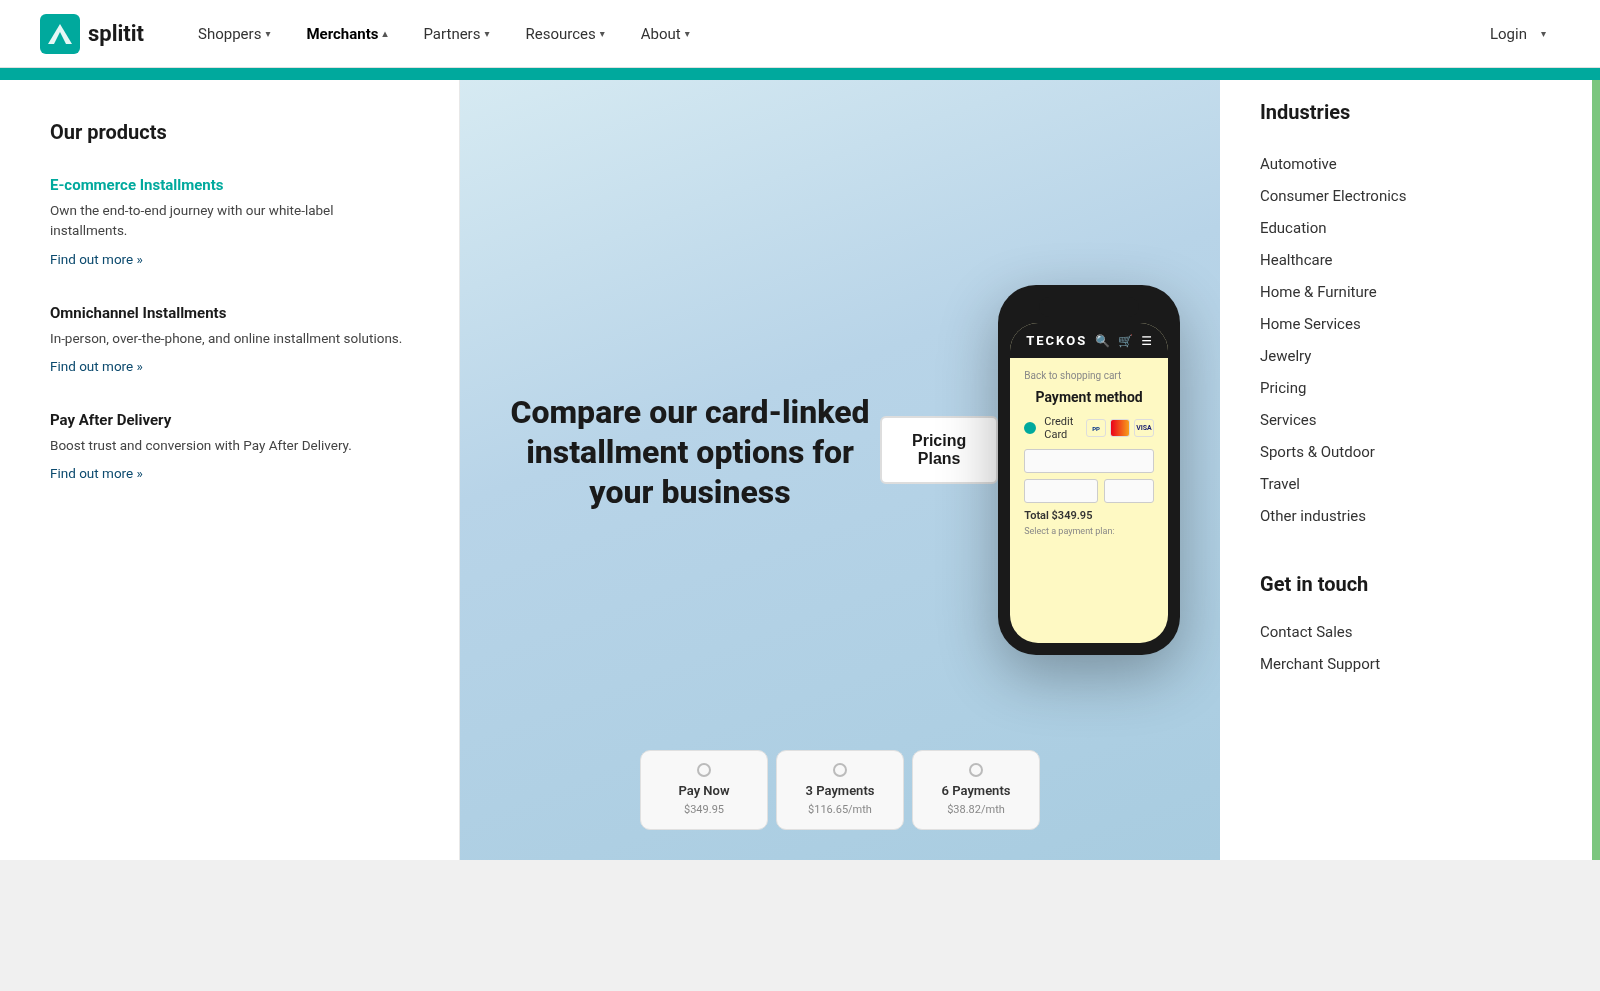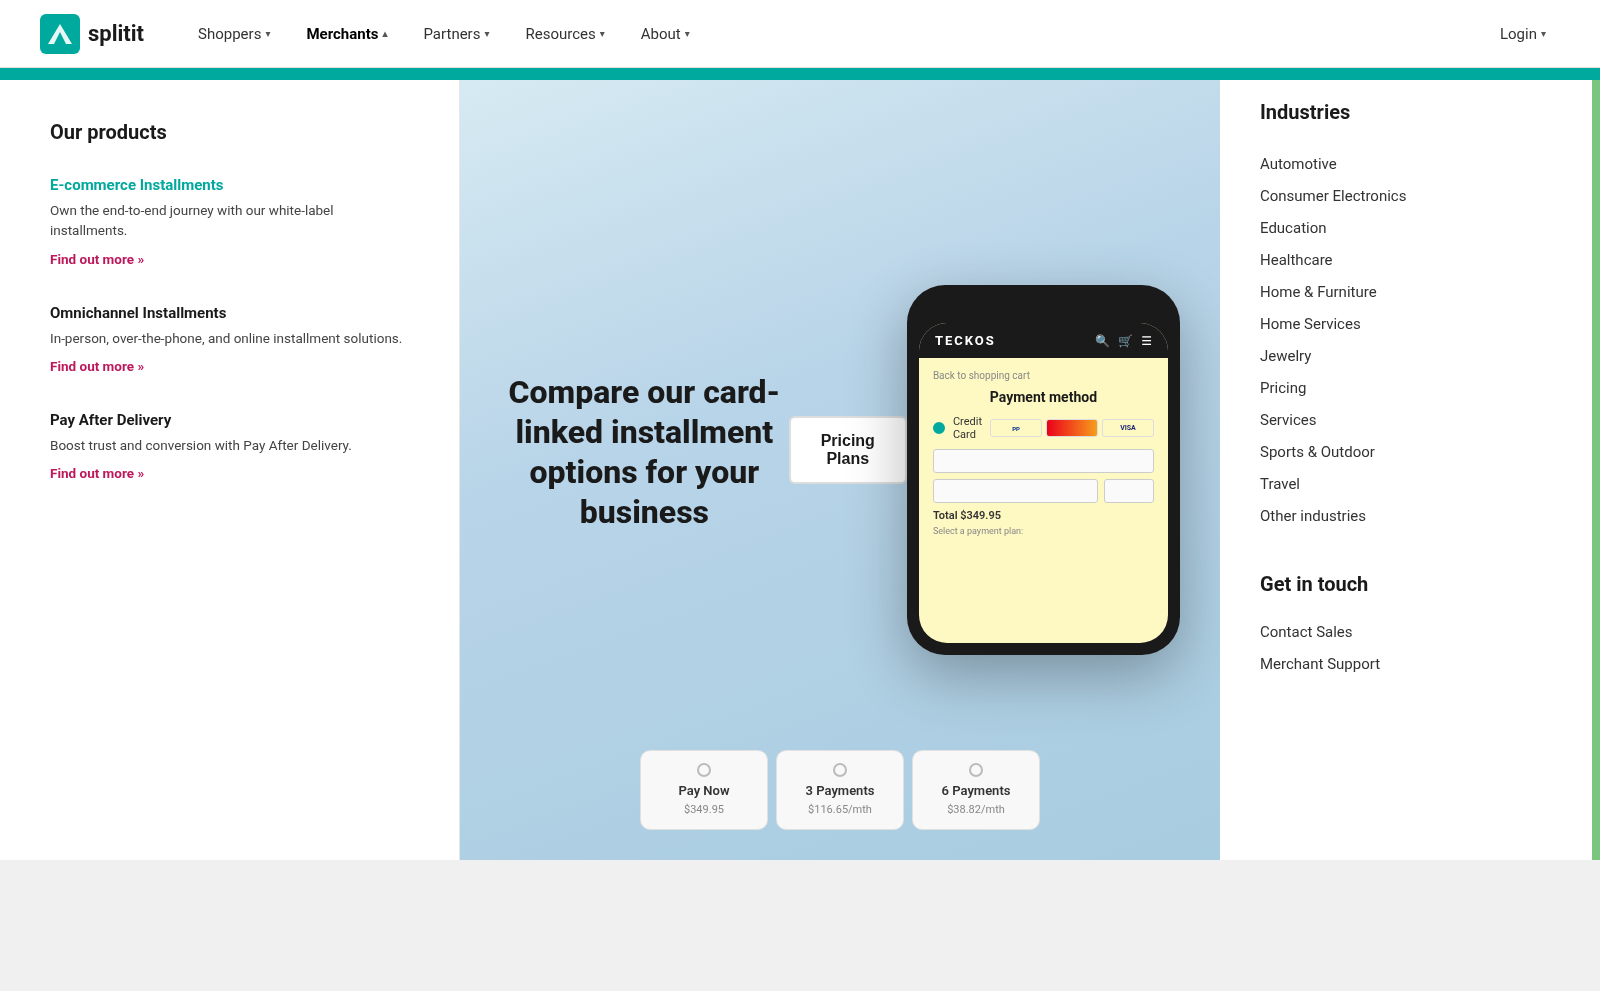--- a/index.html
+++ b/index.html
@@ -49,21 +49,21 @@
     }
     .nav-item.active { font-weight: 700; color: #000; }
     .chevron {
       font-size: 10px;
       color: #555;
     }
     .nav-login {
       margin-left: auto;
       display: flex;
       align-items: center;
-      gap: 4px;
+      gap: 14px;
       font-size: 15px;
       color: #333;
       cursor: pointer;
       padding: 8px 14px;
     }
 
     
     .teal-bar {
       height: 12px;
       background: #00a99d;
@@ -118,22 +118,22 @@
       font-weight: 700;
     }
     .product-desc {
       font-size: 13.5px;
       color: #444;
       line-height: 1.5;
       margin-bottom: 8px;
     }
     .find-more {
       font-size: 13.5px;
-      color: #be185d;
-      font-weight: 700;
+      color: #0c4a6e;
+      font-weight: 400;
       cursor: pointer;
       text-decoration: none;
     }
 
     
     .center-panel {
       flex: 1;
       background: linear-gradient(160deg, #d6eaf2 0%, #b8d4e8 40%, #a8cce0 100%);
       padding: 50px 40px;
       display: flex;
@@ -243,21 +243,21 @@
     .payment-label {
       font-size: 11px;
       color: #333;
     }
     .card-logos {
       display: flex;
       gap: 4px;
       margin-left: auto;
     }
     .card-logo {
-      width: 52px;
+      width: 20px;
       height: 18px;
       border: 1px solid #ddd;
       border-radius: 3px;
       display: flex;
       align-items: center;
       justify-content: center;
       font-size: 7px;
       font-weight: 700;
     }
     .card-logo.visa { color: #1a1f71; }

